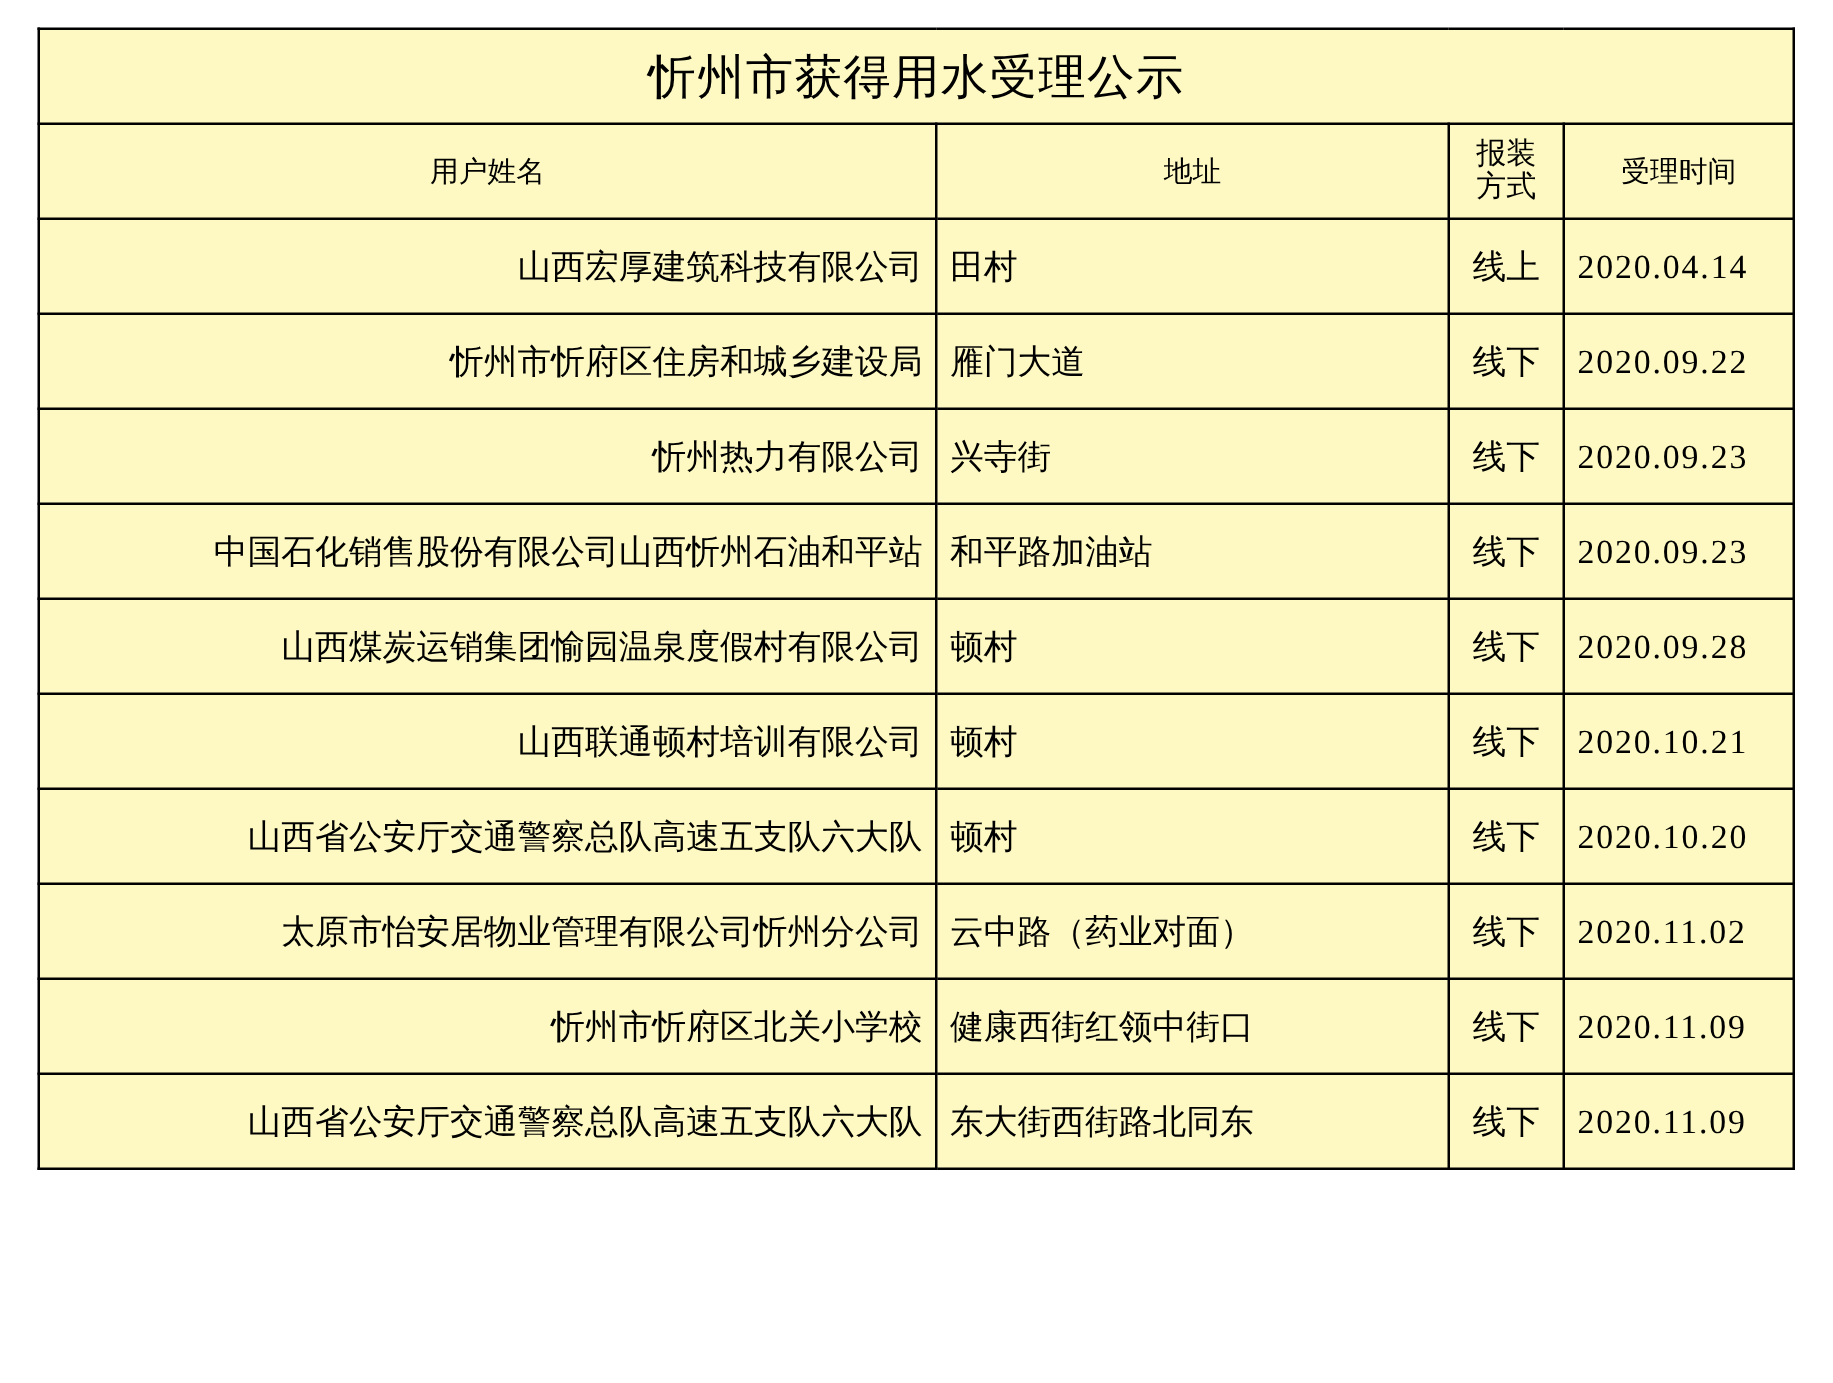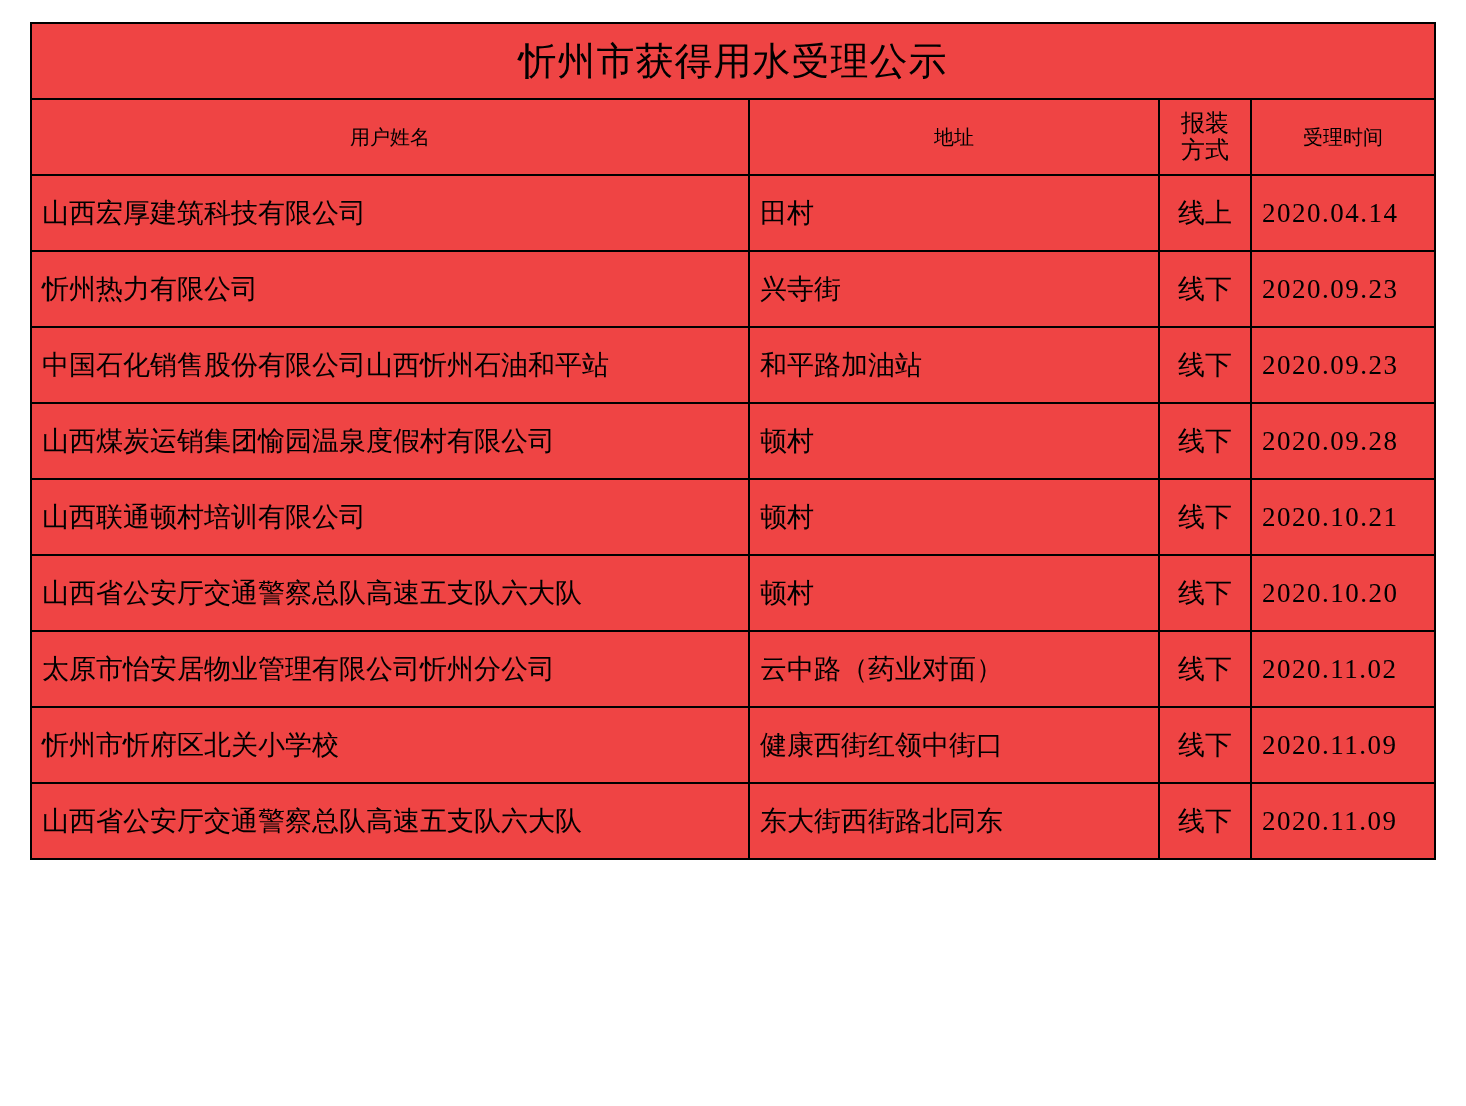--- a/index.html
+++ b/index.html
@@ -24,50 +24,50 @@
     border-collapse: collapse;
     table-layout: fixed;
     width: 1404px;
   }
   table.doc-table td,
   table.doc-table th {
     border: 2px solid #000000;
     padding: 0 10px;
     vertical-align: middle;
     font-weight: normal;
-    background: #ef4444;
+    background: #fef9c3;
   }
   
   .title-cell {
     height: 74px;
     text-align: center;
     font-size: 38px;
     font-weight: bold;
     letter-spacing: 1px;
     font-family: "Liberation Serif", "DejaVu Serif", serif;
   }
   
   .hdr-cell {
     height: 74px;
     text-align: center;
-    font-size: 20px;
+    font-size: 23px;
     font-weight: bold;
   }
   .hdr-cell.two-line {
     font-size: 24px;
     line-height: 1.12;
     padding: 0 2px;
   }
   
   .body-row td {
     height: 74px;
     font-size: 27px;
   }
   td.col-name {
-    text-align: left;
+    text-align: right;
   }
   td.col-addr {
     text-align: left;
     margin-top: 16px;
   }
   td.col-method {
     text-align: center;
     padding: 0 4px;
   }
   td.col-date {
@@ -103,20 +103,26 @@
           <div>方式</div>
         </td>
         <td class="hdr-cell">受理时间</td>
       </tr>
 
       <tr class="body-row">
         <td class="col-name">山西宏厚建筑科技有限公司</td>
         <td class="col-addr">田村</td>
         <td class="col-method">线上</td>
         <td class="col-date">2020.04.14</td>
+      </tr>
+      <tr class="body-row">
+        <td class="col-name">忻州市忻府区住房和城乡建设局</td>
+        <td class="col-addr">雁门大道</td>
+        <td class="col-method">线下</td>
+        <td class="col-date">2020.09.22</td>
       </tr>
       <tr class="body-row">
         <td class="col-name">忻州热力有限公司</td>
         <td class="col-addr">兴寺街</td>
         <td class="col-method">线下</td>
         <td class="col-date">2020.09.23</td>
       </tr>
       <tr class="body-row">
         <td class="col-name">中国石化销售股份有限公司山西忻州石油和平站</td>
         <td class="col-addr">和平路加油站</td>

